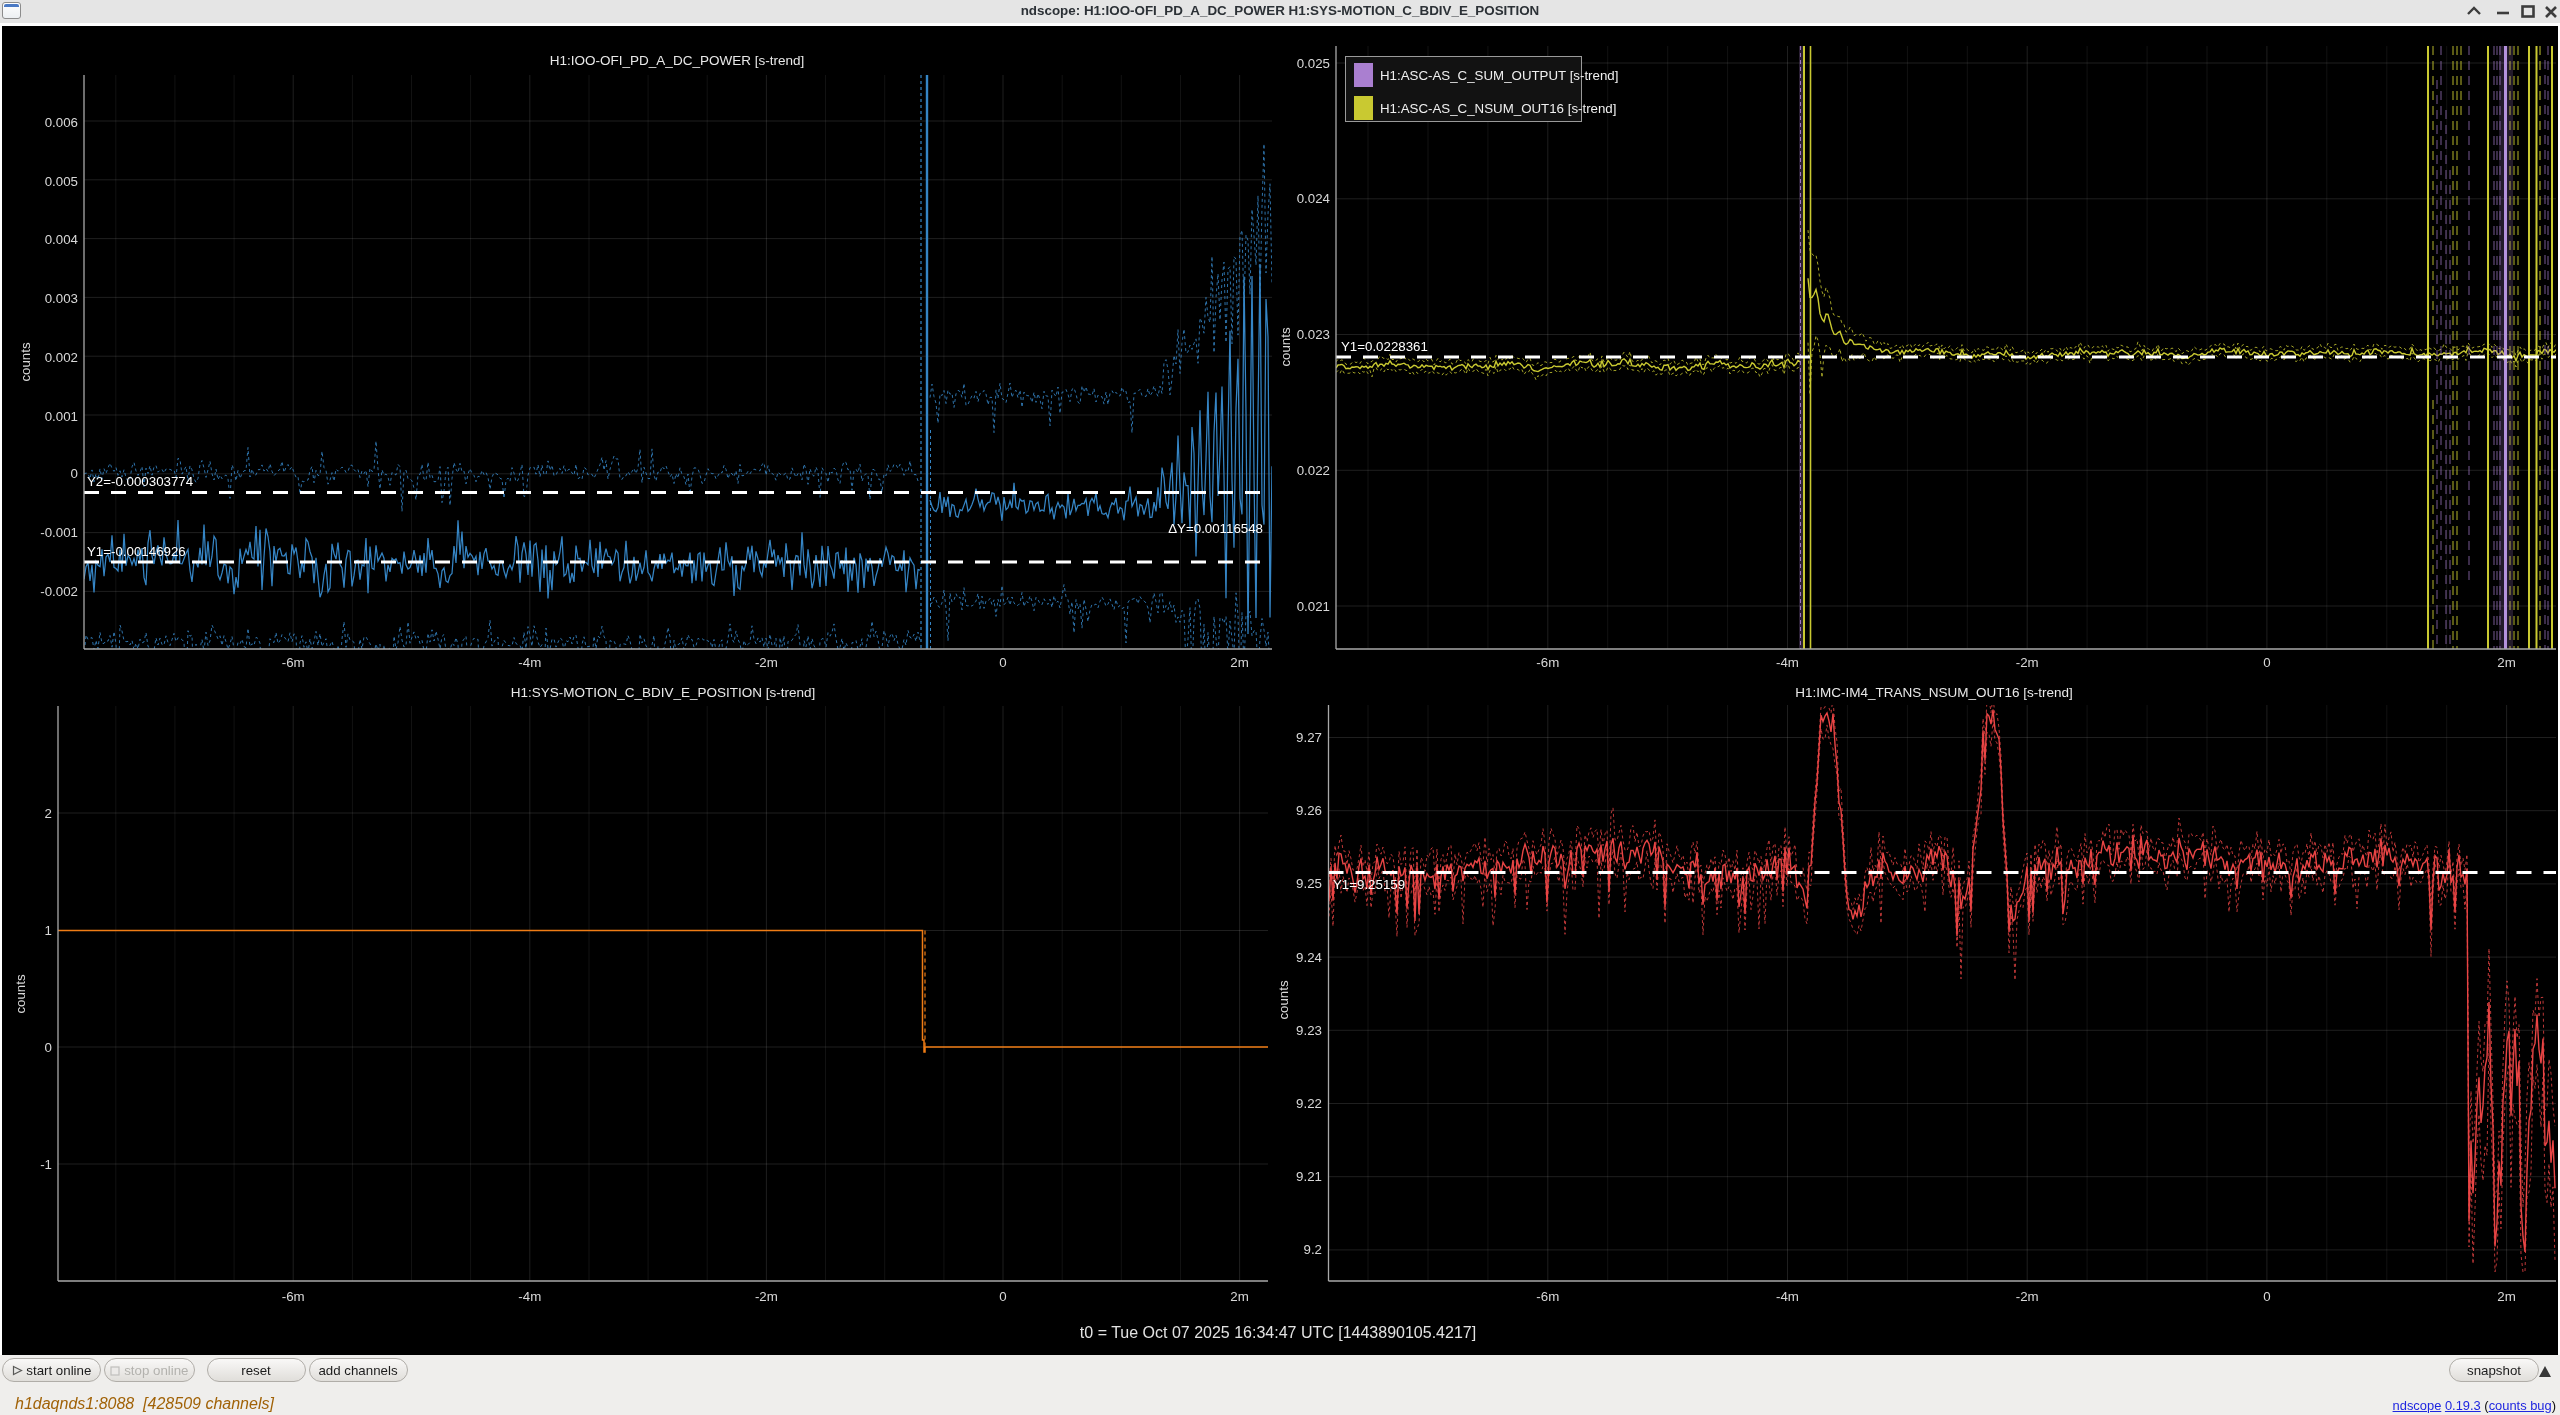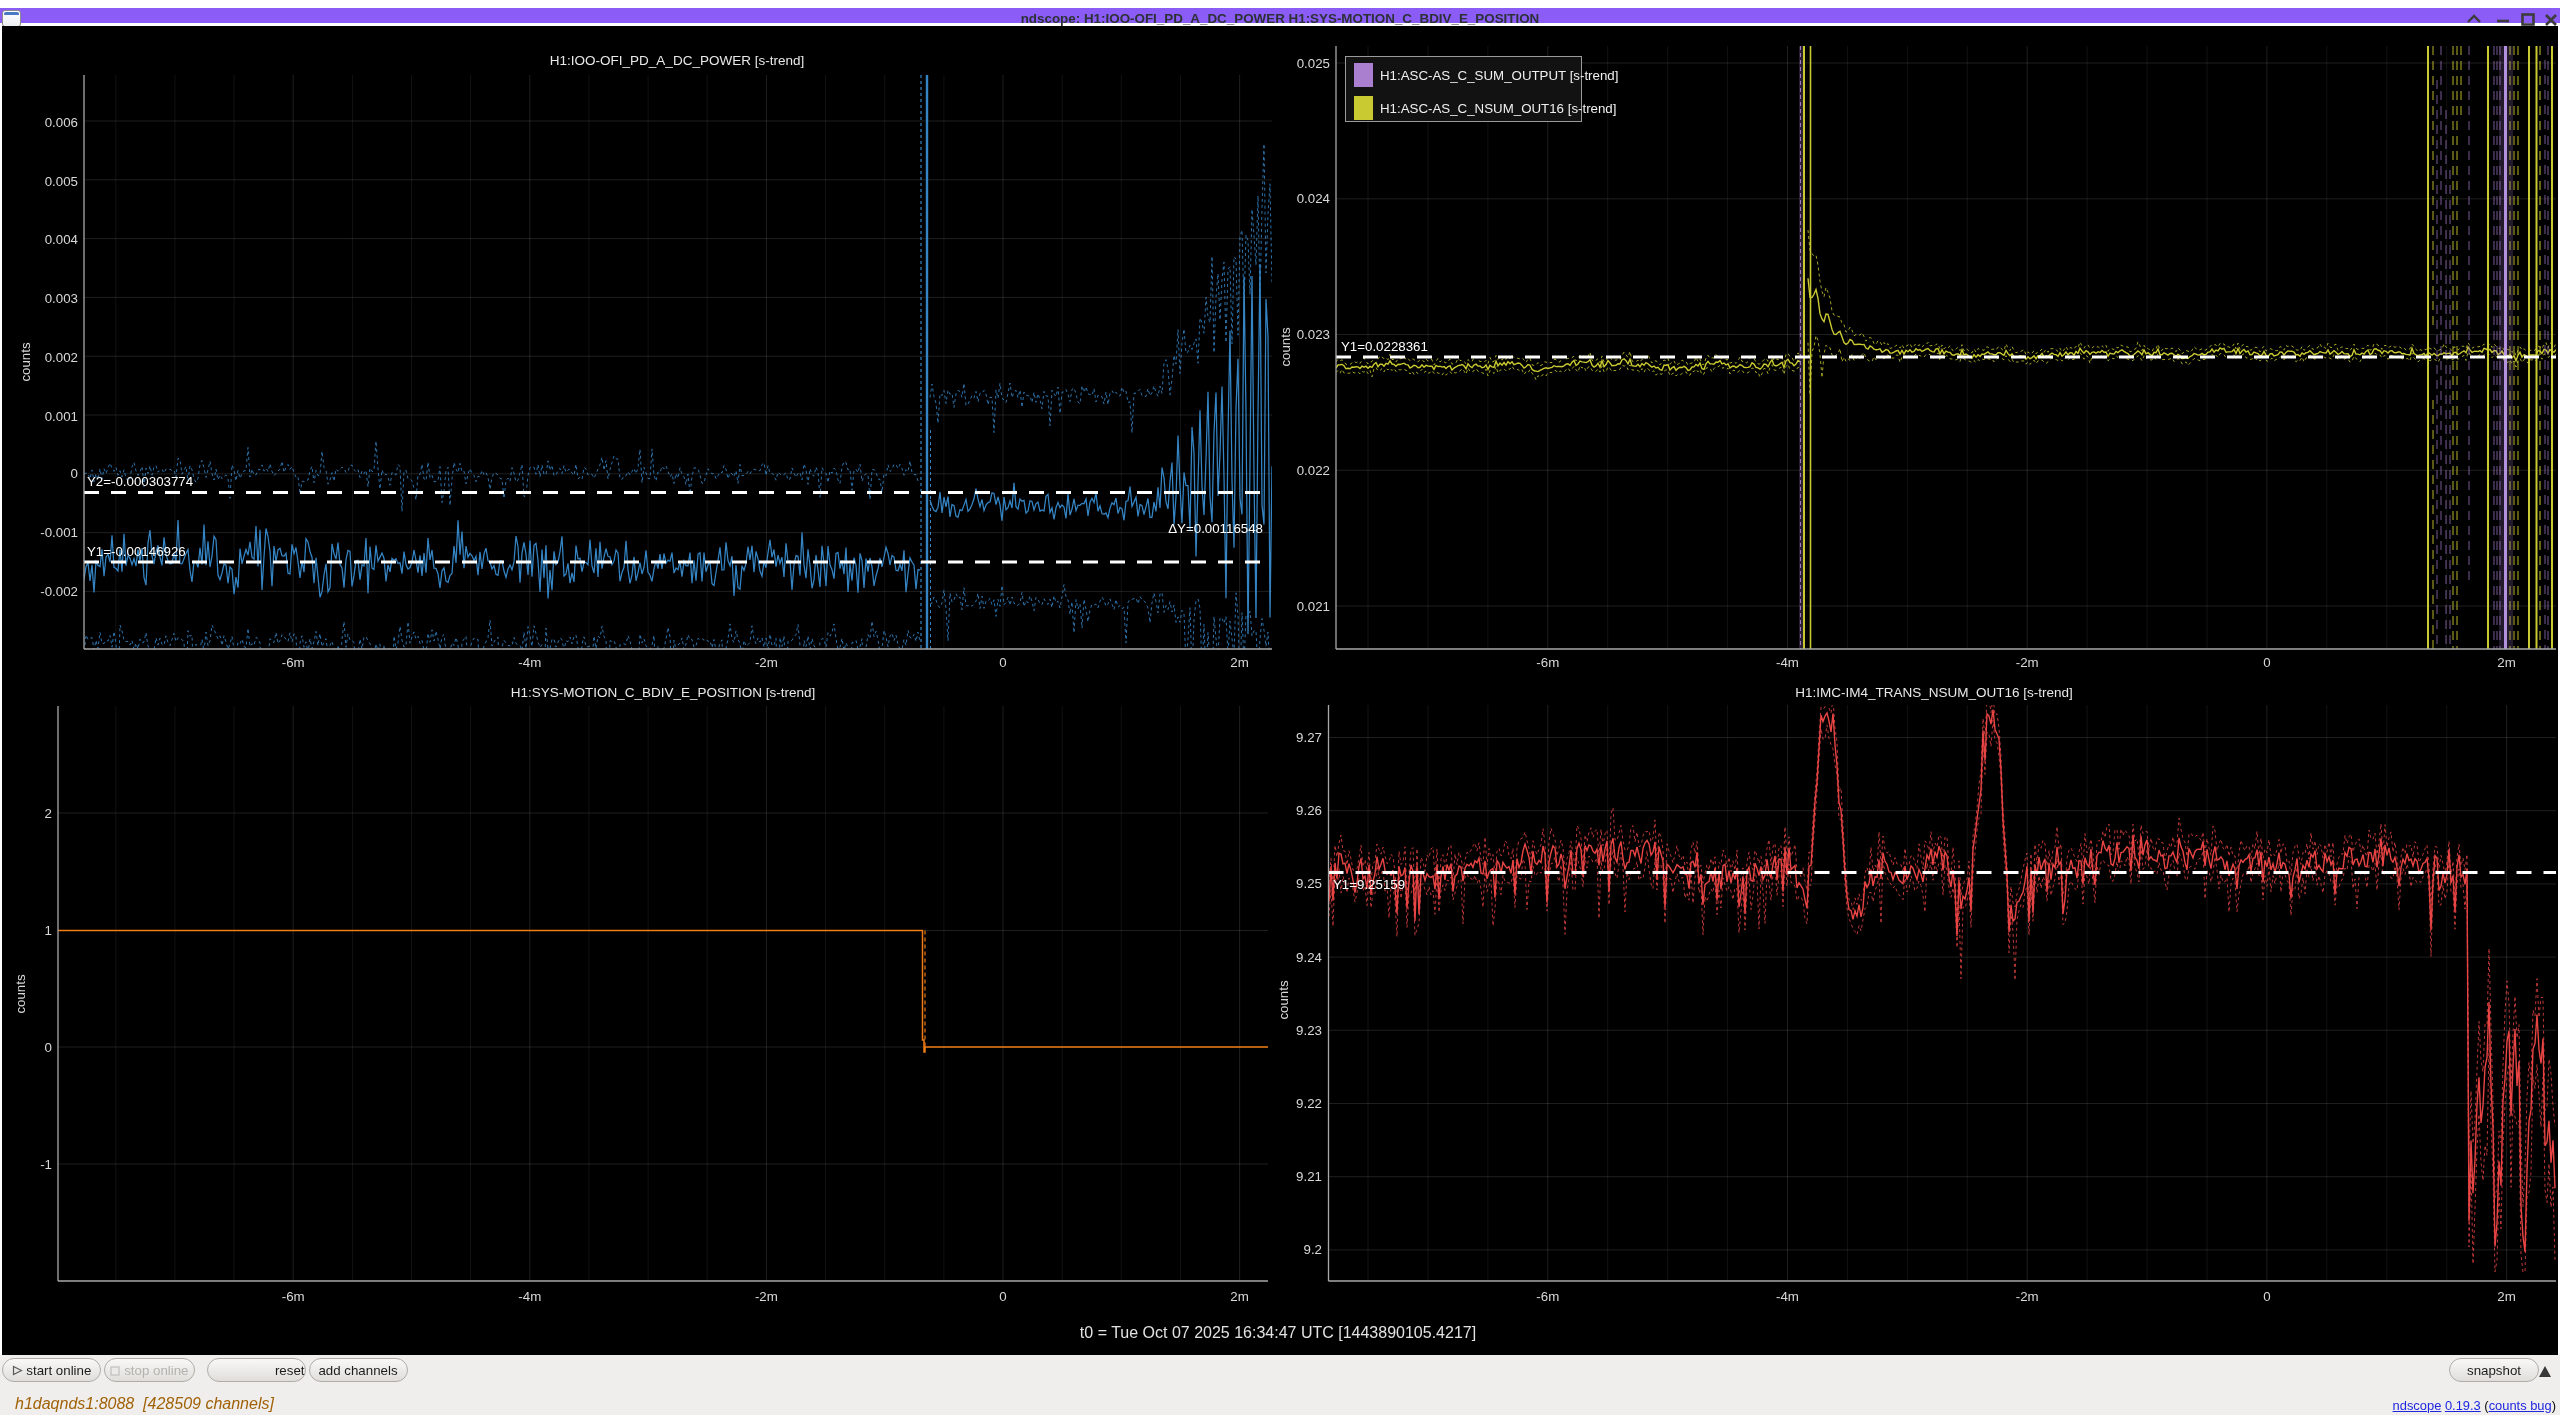--- a/index.html
+++ b/index.html
@@ -1,15 +1,15 @@
 <!DOCTYPE html>
 <html><head><meta charset="utf-8"><style>
 html,body{margin:0;padding:0;width:2560px;height:1415px;background:#ffffff;overflow:hidden;
 font-family:"Liberation Sans", sans-serif;}
-#titlebar{position:absolute;left:0;top:8px;width:2560px;height:15px;background:#8b5cf6;}
+#titlebar{position:absolute;left:0;top:0;width:2560px;height:23px;background:#e5e5e5;}
 #titlebar .t{position:absolute;left:0;right:0;top:3px;text-align:center;font-size:13.4px;font-weight:bold;color:#2c3136;}
 #winicon{position:absolute;left:2px;top:2px;width:19px;height:17px;background:linear-gradient(#ffffff,#eceff2);border:1px solid #8c8c8c;border-radius:3px;box-sizing:border-box;}
 #winicon::before{content:"";position:absolute;left:1px;right:1px;top:1px;height:3px;background:#4a79c4;border-radius:2px 2px 0 0;}
 #canvas{position:absolute;left:2px;top:26px;width:2556px;height:1329px;background:#000;}
 #toolbar{position:absolute;left:0;top:1355px;width:2560px;height:60px;background:#efeeec;}
 .btn{position:absolute;top:3px;height:24px;border:1px solid #b0ada8;border-radius:12px;
 background:linear-gradient(#f9f8f7,#e0deda);font-size:13.3px;color:#1c1c1c;text-align:center;line-height:23px;box-sizing:border-box;}
 .btn.dis{color:#b3b2ae;}
 #status{position:absolute;left:15px;top:1395px;font-size:16px;color:#a16207;font-style:italic;}
 #links{position:absolute;right:4px;top:1398px;font-size:12.9px;color:#0d0d0d;}
@@ -286,18 +286,18 @@
 <text x="1278" y="1338" font-size="16" fill="#e2e2e2" text-anchor="middle" font-weight="normal">t0 = Tue Oct 07 2025 16:34:47 UTC [1443890105.4217]</text>
 </svg>
 </div>
 <div id="toolbar"></div>
 <div class="btn" style="left:2px;top:1358px;width:99px;"><svg width="11" height="11" style="vertical-align:-1px">
       <path d="M1.5,1.5 L9.5,5.5 L1.5,9.5 Z" fill="#e8e8e6" stroke="#5a5a58" stroke-width="1.2"></path>
     </svg> start online</div>
 <div class="btn dis" style="left:104px;top:1358px;width:91px;"><svg width="10" height="10" style="vertical-align:-1px">
       <rect x="1" y="1" width="8" height="8" fill="#eceae8" stroke="#c0bfbc" stroke-width="1.2"></rect>
     </svg> stop online</div>
-<div class="btn" style="left:206.5px;top:1358px;width:99px;text-align:right;">reset</div>
+<div class="btn" style="left:206.5px;top:1358px;width:99px;">reset</div>
 <div class="btn" style="left:308.5px;top:1358px;width:99px;">add channels</div>
 <div class="btn" style="left:2449px;top:1358px;width:90px;">snapshot</div>
 <div id="uptri"></div>
 <div id="status">h1daqnds1:8088&nbsp; [428509 channels]</div>
 <div id="links"><span>ndscope</span> <span>0.19.3</span> (<span>counts bug</span>)</div>
 
 </body></html>

